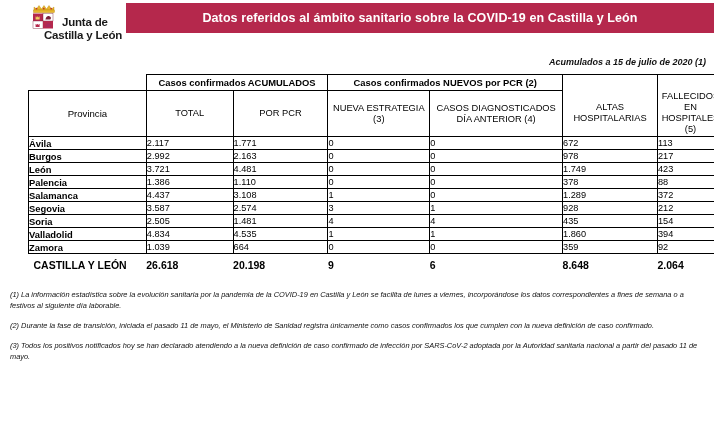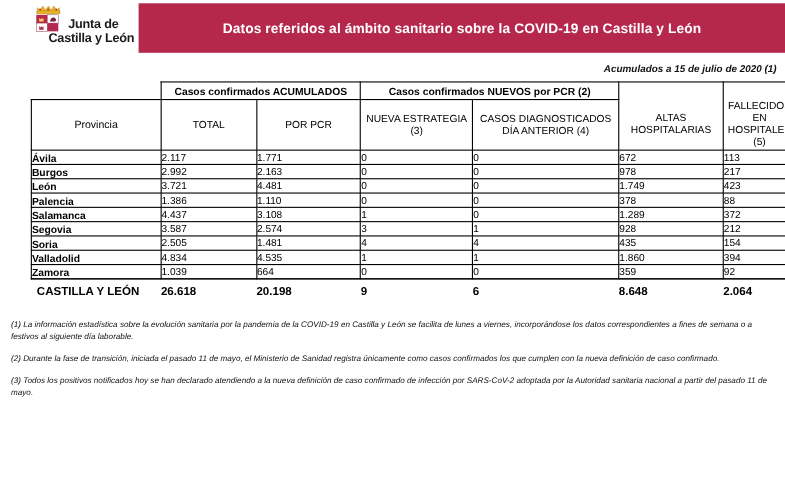--- a/index.html
+++ b/index.html
@@ -48,21 +48,21 @@
     letter-spacing: -0.2px;
   }
   #brand-line1 { display:block; }
   #brand-line2 { display:block; margin-left:-18px; }
 
   #title-banner {
     position: absolute;
     left: 126px;
     top: 3px;
     width: 588px;
-    height: 45px;
+    height: 30px;
     background: #b5284c;
     display: flex;
     align-items: center;
     justify-content: center;
   }
   #banner-title {
     color: #ffffff;
     font-size: 12.5px;
     font-weight: bold;
     text-align: center;

